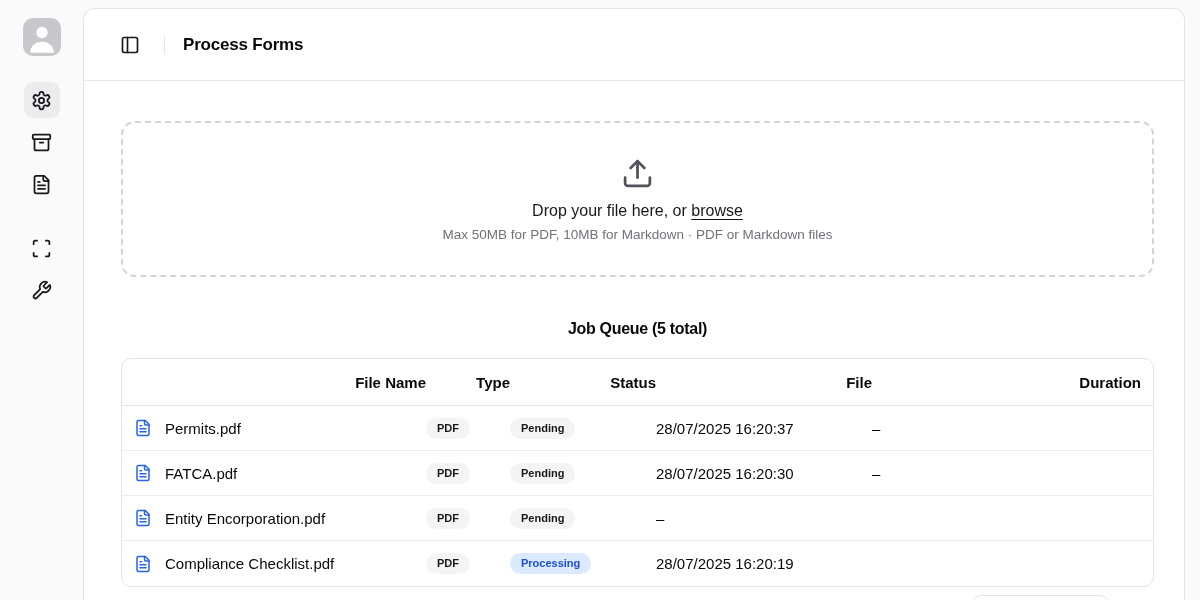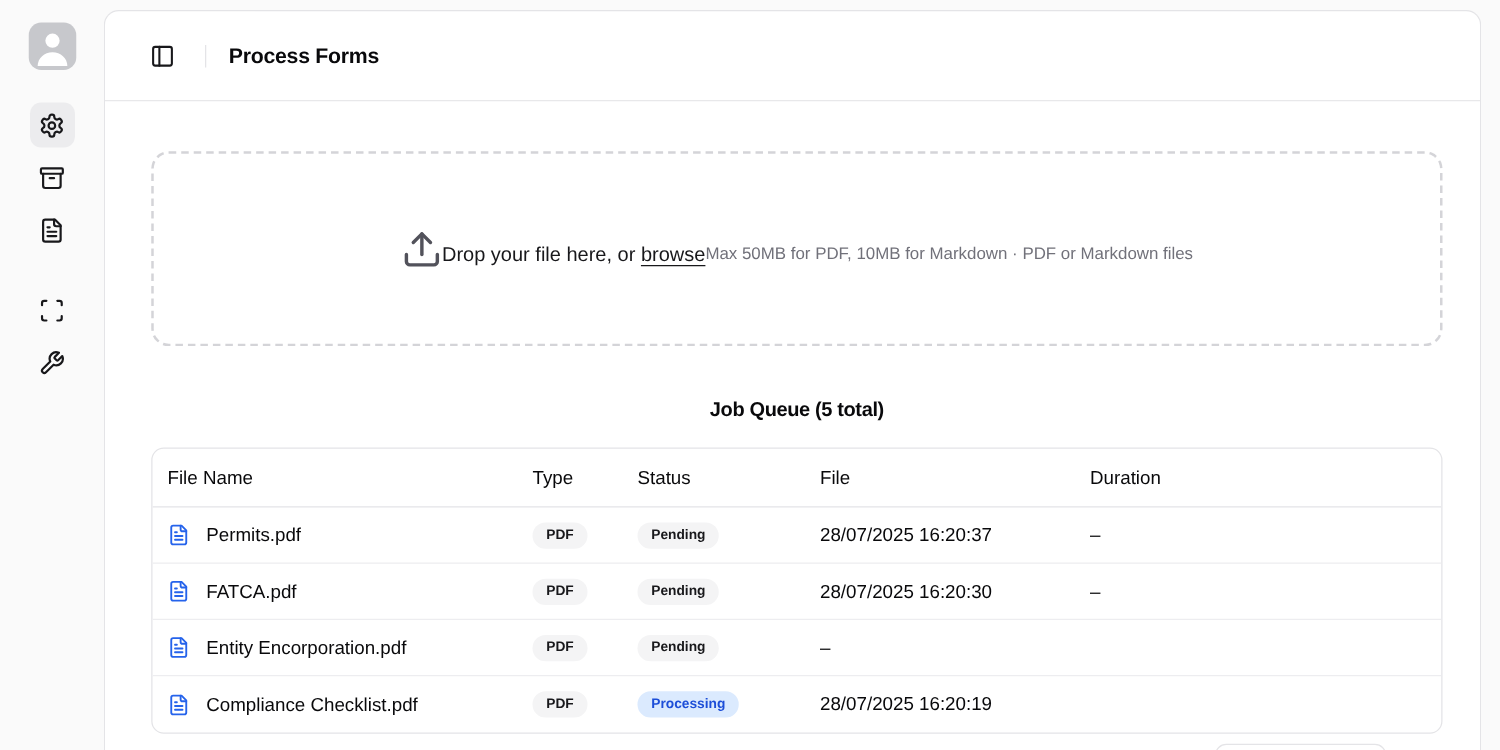--- a/index.html
+++ b/index.html
@@ -63,21 +63,21 @@
     font-size: 13.5px; font-weight: 700; cursor: pointer;
   }
   .credits-pill svg { width: 17px; height: 17px; stroke: #18181b; fill: none; stroke-width: 2; stroke-linecap: round; stroke-linejoin: round; }
 
   
   .content { padding: 0 30px 0 37px; }
 
   .dropzone {
     margin-top: 40px; height: 156px;
     border: 2px dashed #d4d4d8; border-radius: 14px;
-    display: flex; flex-direction: row; align-items: center; justify-content: center;
+    display: flex; flex-direction: column; align-items: center; justify-content: center;
     cursor: pointer; background: #fff;
   }
   .dropzone svg { width: 33px; height: 33px; stroke: #52525b; fill: none; stroke-width: 2; stroke-linecap: round; stroke-linejoin: round; }
   .drop-main { margin-top: 12px; font-size: 16px; font-weight: 500; color: #18181b; }
   .drop-main a { color: #18181b; text-decoration: underline; text-underline-offset: 3px; font-weight: 500; cursor: pointer; }
   .drop-sub { margin-top: 7px; font-size: 13.5px; color: #71717a; }
 
   .section-title { margin-top: 43px; font-size: 16px; font-weight: 800; letter-spacing: -0.3px; text-align: center; }
 
   
@@ -86,24 +86,24 @@
     border: 1px solid #e4e4e7; border-radius: 10px;
     background: #fff;
     overflow: hidden;
   }
   .trow {
     display: grid;
     grid-template-columns: 292px 84px 146px 216px 1fr;
     align-items: center;
     padding: 0 12px;
   }
-  .thead { height: 47px; border-bottom: 1px solid #e4e4e7; font-size: 15px; font-weight: 400; }
+  .thead { height: 47px; border-bottom: 1px solid #e4e4e7; font-size: 15px; font-weight: 700; text-align: right; }
   .tbody-row { height: 45px; border-bottom: 1px solid #ededf0; font-size: 15px; }
   .tbody-row:last-child { border-bottom: none; }
-  .cell-file { display: flex; align-items: flex-end; gap: 13px; font-weight: 500; }
+  .cell-file { display: flex; align-items: center; gap: 13px; font-weight: 500; }
   .cell-file svg { width: 18px; height: 18px; stroke: #2563eb; fill: none; stroke-width: 2; stroke-linecap: round; stroke-linejoin: round; flex: none; }
   .badge {
     display: inline-block; padding: 5px 11px; border-radius: 999px;
     background: #f4f4f5; color: #18181b;
     font-size: 11px; font-weight: 700; line-height: 1;
   }
   .badge.processing { background: #dbeafe; color: #1d4ed8; }
   .cell-added { font-weight: 500; }
   .cell-duration { font-weight: 500; }
   .cell-duration.muted { color: #71717a; }

